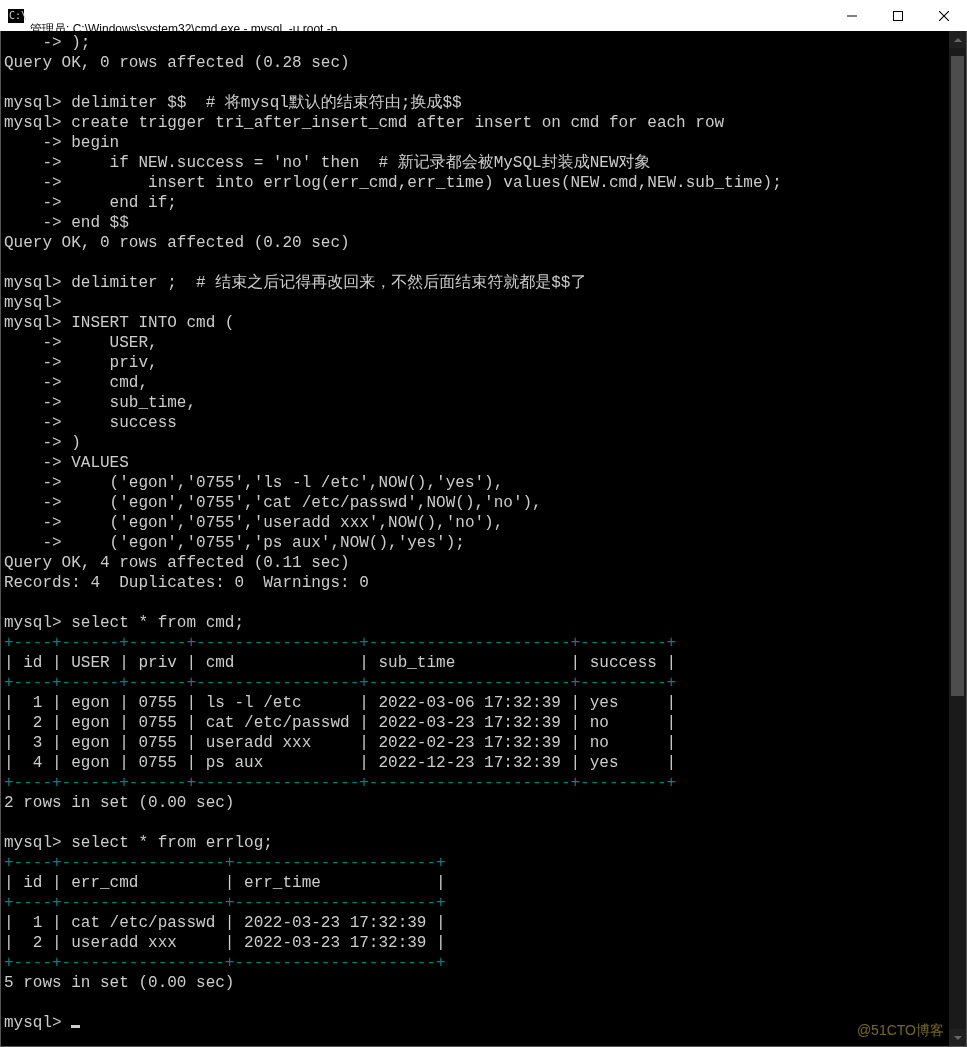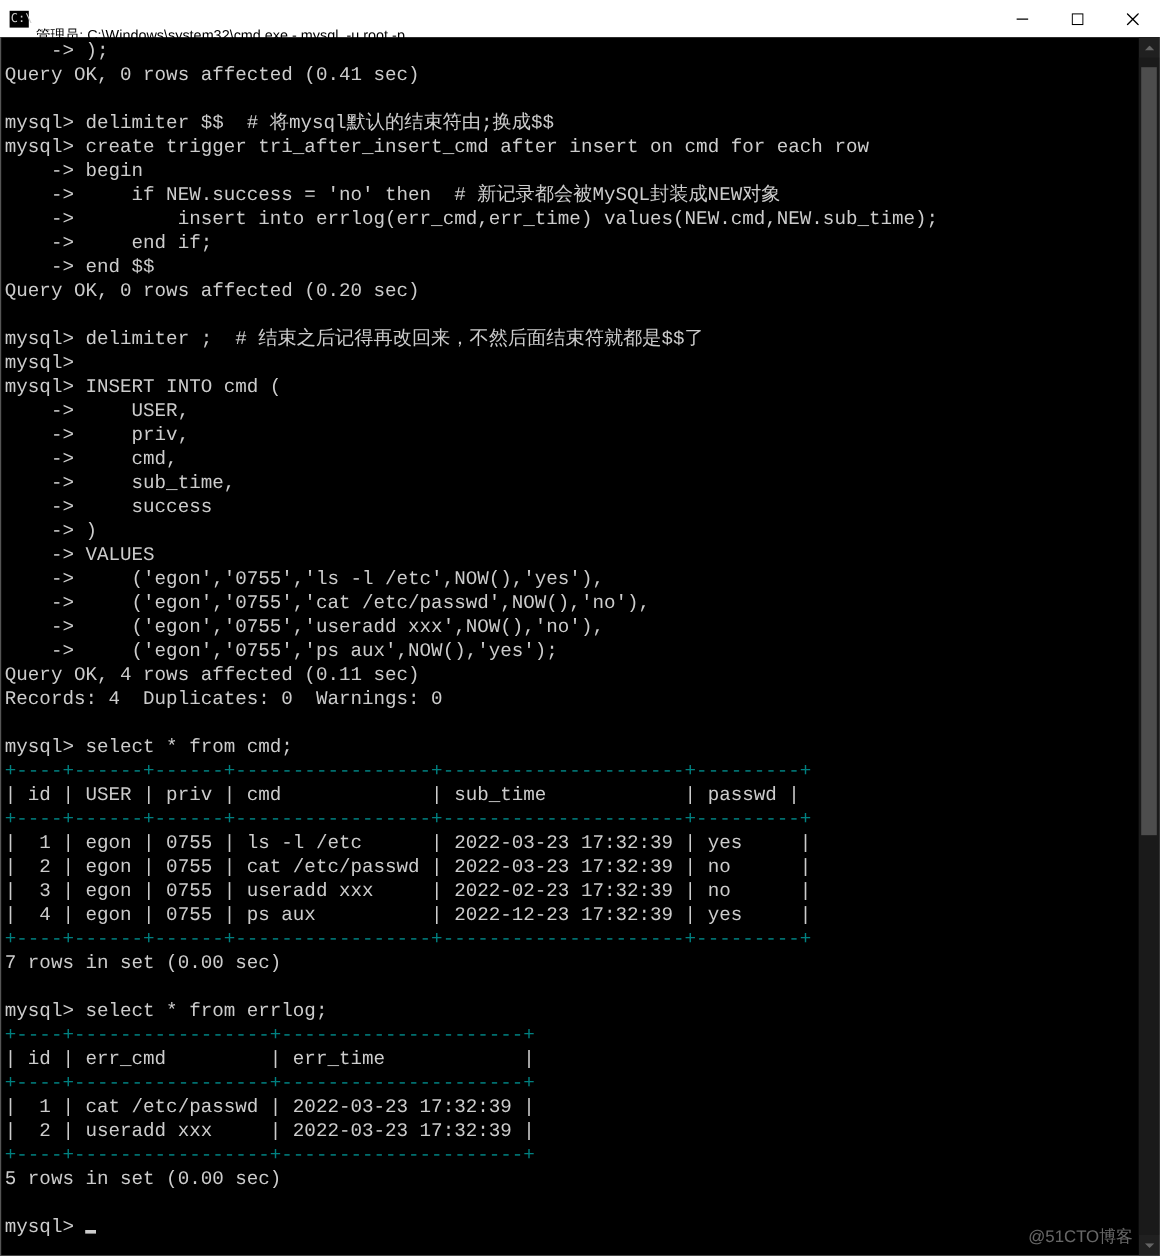--- a/index.html
+++ b/index.html
@@ -19,21 +19,21 @@
   .cursor{display:inline-block;width:9px;height:3px;background:#ccc;vertical-align:-1px;margin-left:0;}
   
   .sep{color:#008080;}
   
   .sb{position:absolute;top:0;right:0;width:17px;bottom:0;background:#202020;}
   .sb .track{position:absolute;top:17px;bottom:17px;left:0;right:0;background:#1a1a1a;}
   .sb .thumb{position:absolute;left:2px;right:2px;background:#4d4d4d;}
   .sb .arrow{position:absolute;left:0;right:0;height:17px;display:flex;align-items:center;justify-content:center;}
   .sb .arrow svg{fill:#666;}
   
-  .wm{position:absolute;right:22px;bottom:6px;color:#e5e5e5;font:14px "Microsoft YaHei",sans-serif;opacity:.45;pointer-events:none;}
+  .wm{position:absolute;right:22px;bottom:6px;color:#fde047;font:14px "Microsoft YaHei",sans-serif;opacity:.45;pointer-events:none;}
 </style>
 </head>
 <body>
 
 <div class="titlebar">
   <span class="app-icon"></span>
   <span class="title">管理员: C:\Windows\system32\cmd.exe - mysql  -u root -p</span>
   <div class="win-btns">
     <div class="win-btn">
       <svg width="10" height="10">
@@ -48,21 +48,21 @@
     <div class="win-btn close">
       <svg width="10" height="10">
           <path d="M0 0 L10 10 M10 0 L0 10"></path>
         </svg>
     </div>
   </div>
 </div>
 
 <div class="client">
   <div class="term"><span>    -&gt; );</span>
-<span>Query OK, 0 rows affected (0.41 sec)</span>
+<span>Query OK, 0 rows affected (0.28 sec)</span>
 <span></span>
 <span>mysql&gt; delimiter $$  # 将mysql默认的结束符由;换成$$</span>
 <span>mysql&gt; create trigger tri_after_insert_cmd after insert on cmd for each row</span>
 <span>    -&gt; begin</span>
 <span>    -&gt;     if NEW.success = 'no' then  # 新记录都会被MySQL封装成NEW对象</span>
 <span>    -&gt;         insert into errlog(err_cmd,err_time) values(NEW.cmd,NEW.sub_time);</span>
 <span>    -&gt;     end if;</span>
 <span>    -&gt; end $$</span>
 <span>Query OK, 0 rows affected (0.20 sec)</span>
 <span></span>
@@ -78,28 +78,28 @@
 <span>    -&gt; VALUES</span>
 <span>    -&gt;     ('egon','0755','ls -l /etc',NOW(),'yes'),</span>
 <span>    -&gt;     ('egon','0755','cat /etc/passwd',NOW(),'no'),</span>
 <span>    -&gt;     ('egon','0755','useradd xxx',NOW(),'no'),</span>
 <span>    -&gt;     ('egon','0755','ps aux',NOW(),'yes');</span>
 <span>Query OK, 4 rows affected (0.11 sec)</span>
 <span>Records: 4  Duplicates: 0  Warnings: 0</span>
 <span></span>
 <span>mysql&gt; select * from cmd;</span>
 <span class="sep">+----+------+------+-----------------+---------------------+---------+</span>
-<span>| id | USER | priv | cmd             | sub_time            | passwd |</span>
+<span>| id | USER | priv | cmd             | sub_time            | success |</span>
 <span class="sep">+----+------+------+-----------------+---------------------+---------+</span>
-<span>|  1 | egon | 0755 | ls -l /etc      | 2022-03-23 17:32:39 | yes     |</span>
+<span>|  1 | egon | 0755 | ls -l /etc      | 2022-03-06 17:32:39 | yes     |</span>
 <span>|  2 | egon | 0755 | cat /etc/passwd | 2022-03-23 17:32:39 | no      |</span>
 <span>|  3 | egon | 0755 | useradd xxx     | 2022-02-23 17:32:39 | no      |</span>
 <span>|  4 | egon | 0755 | ps aux          | 2022-12-23 17:32:39 | yes     |</span>
 <span class="sep">+----+------+------+-----------------+---------------------+---------+</span>
-<span>7 rows in set (0.00 sec)</span>
+<span>2 rows in set (0.00 sec)</span>
 <span></span>
 <span>mysql&gt; select * from errlog;</span>
 <span class="sep">+----+-----------------+---------------------+</span>
 <span>| id | err_cmd         | err_time            |</span>
 <span class="sep">+----+-----------------+---------------------+</span>
 <span>|  1 | cat /etc/passwd | 2022-03-23 17:32:39 |</span>
 <span>|  2 | useradd xxx     | 2022-03-23 17:32:39 |</span>
 <span class="sep">+----+-----------------+---------------------+</span>
 <span>5 rows in set (0.00 sec)</span>
 <span></span>

